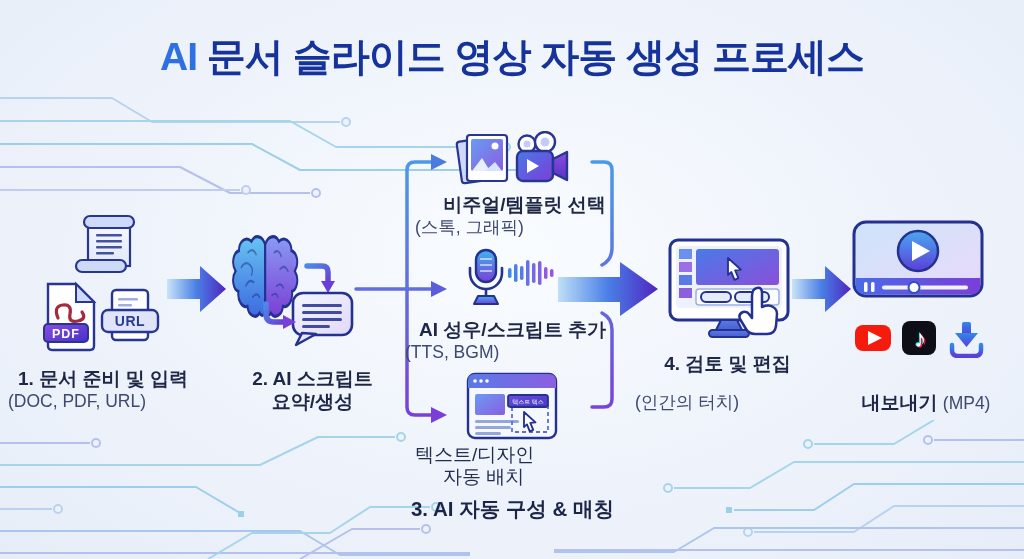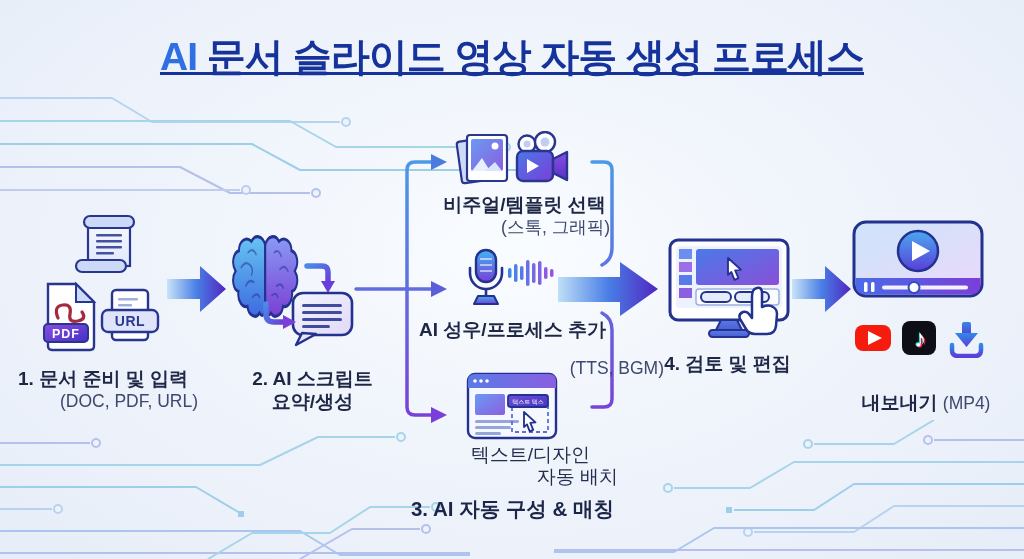--- a/index.html
+++ b/index.html
@@ -6,29 +6,29 @@
   .canvas{
     position:relative;width:1024px;height:559px;overflow:hidden;
     font-family:"Liberation Sans","DejaVu Sans",sans-serif;
     background:radial-gradient(ellipse at 50% 45%, #f9fcff 0%, #eef3fb 55%, #e7edf8 100%);
   }
   .abs{position:absolute;}
   svg{display:block;}
   svg text{font-family:"Liberation Sans","DejaVu Sans",sans-serif;}
   .title{
     left:0;top:30px;width:1024px;text-align:center;
-    font-size:39px;font-weight:800;letter-spacing:-1px;color:#16339b;text-decoration:underline;
+    font-size:39px;font-weight:800;letter-spacing:-1px;color:#16339b;
   }
   .title .ai{color:#2e6fe4;}
   .lbl{
     text-align:center;font-weight:700;color:#1e2746;
     font-size:19px;line-height:23px;white-space:nowrap;
   }
   .sub{
-    text-align:right;font-weight:400;color:#3d496e;
+    text-align:left;font-weight:400;color:#3d496e;
     font-size:17.5px;line-height:22px;white-space:nowrap;
   }
   .mid{font-weight:500;color:#232d4f;}
   .big3{font-size:20.5px;font-weight:800;color:#1b2547;}
 </style>
 </head>
 <body>
 
 <div class="canvas">
 
@@ -411,28 +411,29 @@
 
   <div class="abs lbl" style="left:8px;top:367px;width:190px;">1. 문서 준비 및 입력</div>
   <div class="abs sub" style="left:8px;top:390px;width:190px;">(DOC, PDF, URL)</div>
 
   <div class="abs lbl" style="left:225px;top:367px;width:175px;">2. AI 스크립트</div>
   <div class="abs lbl" style="left:225px;top:390px;width:175px;">요약/생성</div>
 
   <div class="abs lbl" style="left:427px;top:193px;width:195px;">비주얼/템플릿 선택</div>
   <div class="abs sub" style="left:415px;top:216px;width:195px;">(스톡, 그래픽)</div>
 
-  <div class="abs lbl" style="left:405px;top:318px;width:215px;">AI 성우/프로세스 추가</div>
-  <div class="abs sub" style="left:405px;top:357px;width:215px;padding-left:44px;">(TTS, BGM)</div>
+  <div class="abs lbl" style="left:405px;top:318px;width:215px;">AI 성우/스크립트 추가</div>
+  <div class="abs sub" style="left:405px;top:341px;width:215px;">(TTS, BGM)</div>
 
   <div class="abs sub mid" style="left:415px;top:444px;width:175px;font-size:19px;">텍스트/디자인</div>
   <div class="abs sub mid" style="left:443px;top:466px;width:175px;font-size:19px;">자동 배치</div>
 
   <div class="abs lbl big3" style="left:400px;top:497px;width:225px;">3. AI 자동 구성 &amp; 매칭</div>
 
   <div class="abs lbl" style="left:635px;top:352px;width:185px;">4. 검토 및 편집</div>
+  <div class="abs sub" style="left:635px;top:391px;width:185px;">(인간의 터치)</div>
 
   <div class="abs lbl" style="left:828px;top:391px;width:196px;">
     <span>내보내기</span>
     <span class="sub" style="font-size:17.5px;">(MP4)</span>
   </div>
 
 </div>
 
 </body></html>

